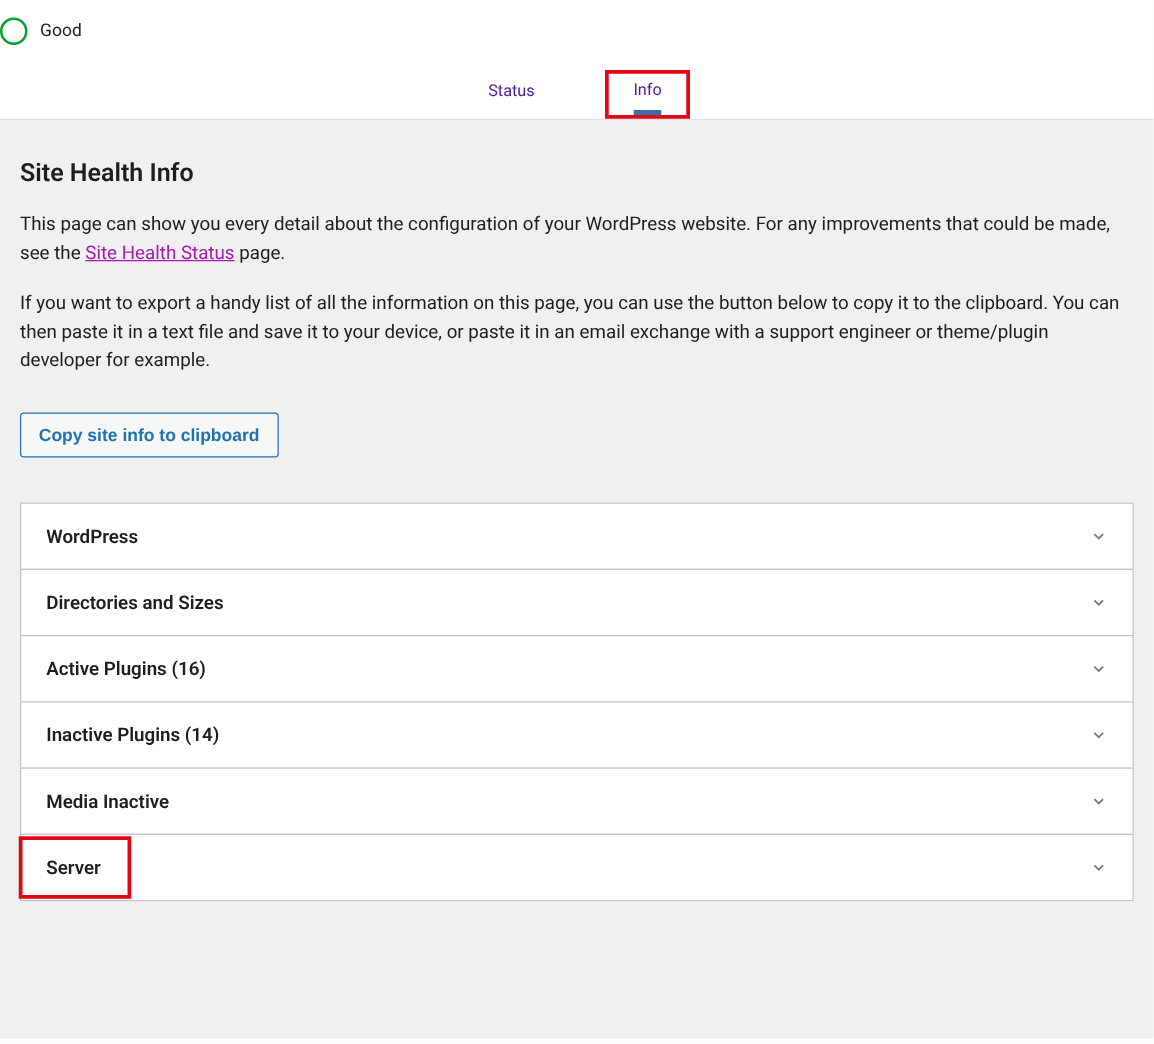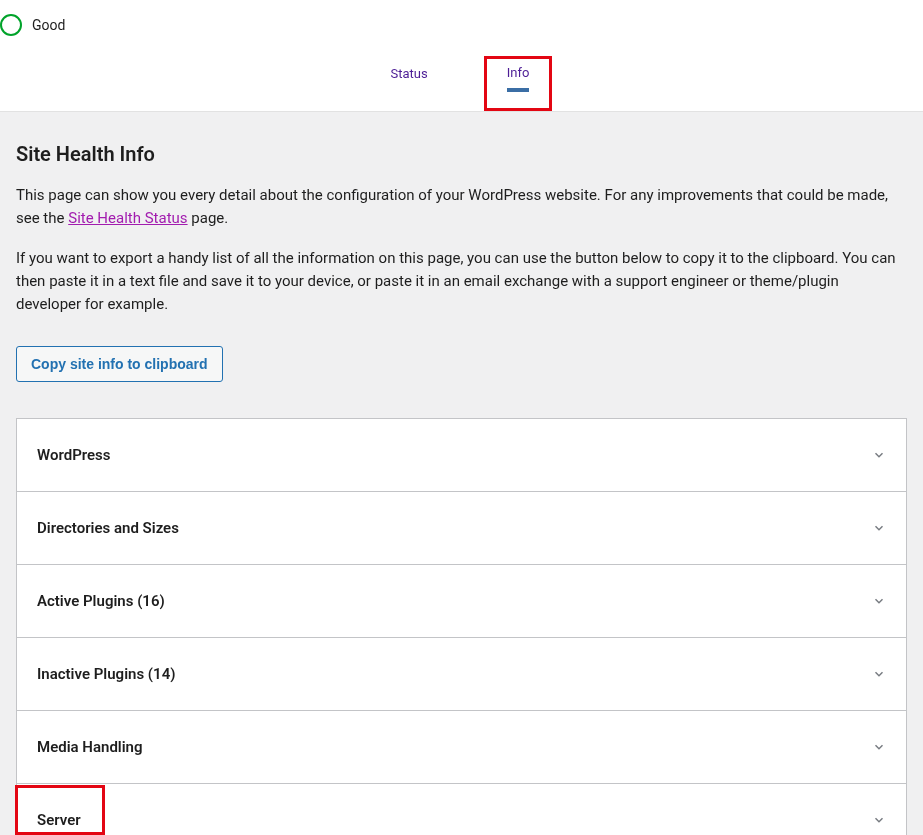--- a/index.html
+++ b/index.html
@@ -48,21 +48,21 @@
     .tab.active .tab-underline {
       display: block;
       height: 4px;
       background: #3b6ea5;
       margin-top: 8px;
     }
     .tab-underline { display: none; }
     .highlight-red {
       border: 3px solid #e30613;
       padding-top: 6px;
-      padding-bottom: 16px;
+      padding-bottom: 0;
     }
     .content-area {
       background: #f0f0f1;
       padding: 30px 16px 0 16px;
       min-height: 735px;
     }
     .page-title {
       font-size: 20px;
       font-weight: 600;
       color: #1e1e1e;
@@ -97,21 +97,21 @@
     }
     .accordion-item {
       background: #fff;
       border: 1px solid #c3c4c7;
       margin-bottom: -1px;
     }
     .accordion-header {
       display: flex;
       justify-content: space-between;
       align-items: center;
-      padding: 27px 20px;
+      padding: 17px 20px;
       cursor: pointer;
     }
     .accordion-title {
       font-size: 15px;
       font-weight: 600;
       color: #1e1e1e;
     }
     .chevron {
       width: 14px;
       height: 14px;
@@ -190,21 +190,21 @@
     <div class="accordion-item">
       <div class="accordion-header">
         <span class="accordion-title">Inactive Plugins (14)</span>
         <svg class="chevron" viewBox="0 0 24 24" fill="none" stroke="currentColor" stroke-width="2.5">
             <polyline points="6 9 12 15 18 9"></polyline>
           </svg>
       </div>
     </div>
     <div class="accordion-item">
       <div class="accordion-header">
-        <span class="accordion-title">Media Handling</span>
+        <span class="accordion-title">Media Inactive</span>
         <svg class="chevron" viewBox="0 0 24 24" fill="none" stroke="currentColor" stroke-width="2.5">
             <polyline points="6 9 12 15 18 9"></polyline>
           </svg>
       </div>
     </div>
     <div class="accordion-item highlight-server">
       <div class="accordion-header">
         <div class="server-highlight-box"></div>
         <span class="accordion-title">Server</span>
         <svg class="chevron" viewBox="0 0 24 24" fill="none" stroke="currentColor" stroke-width="2.5">

